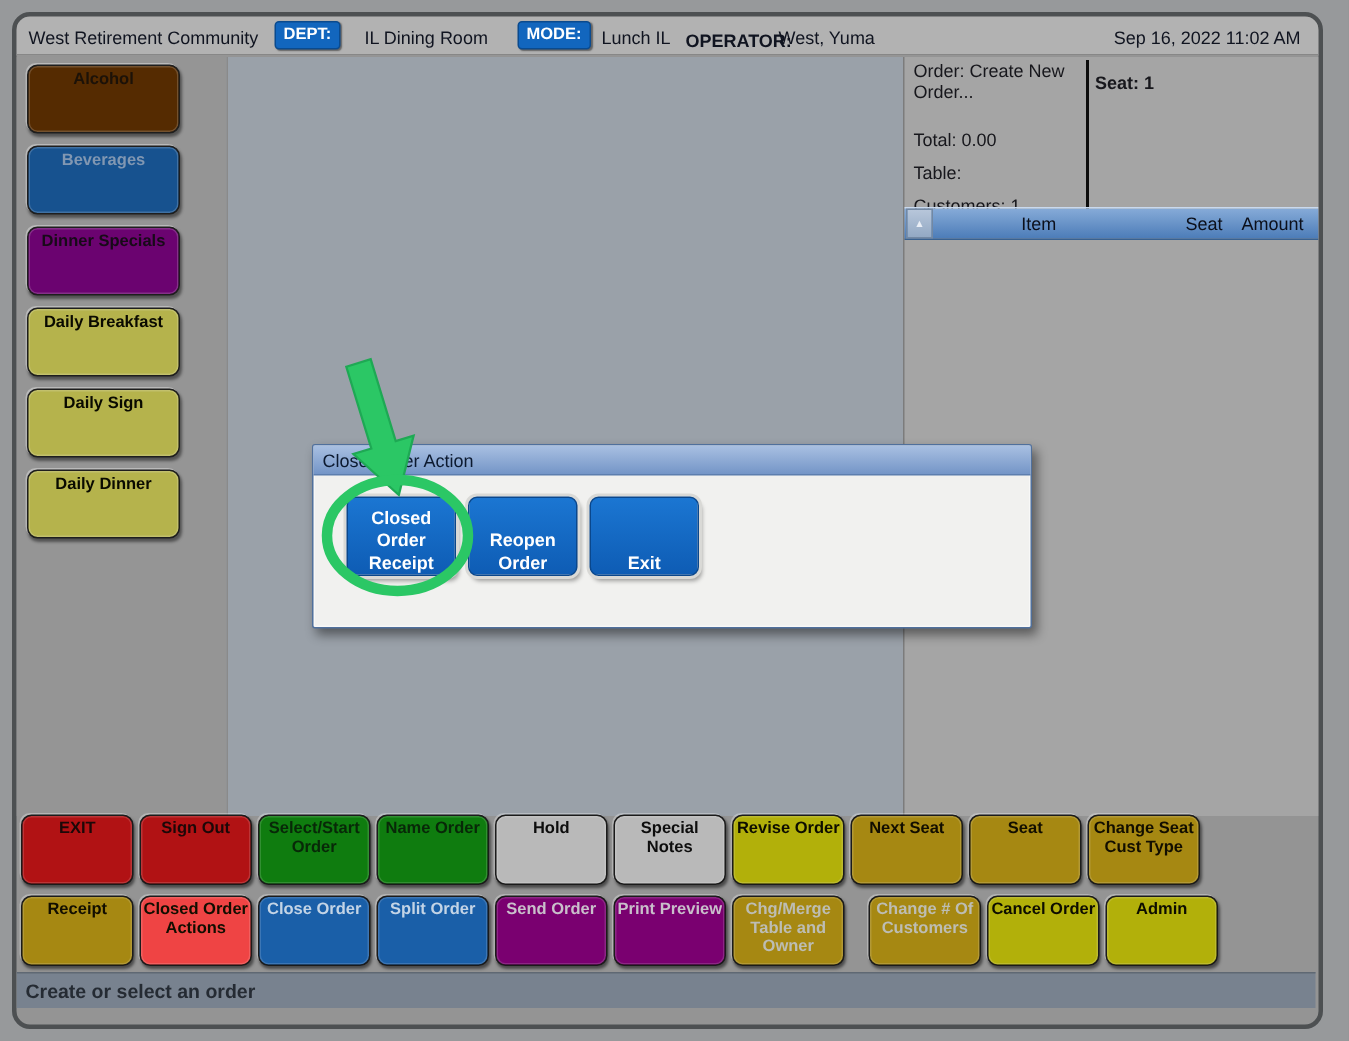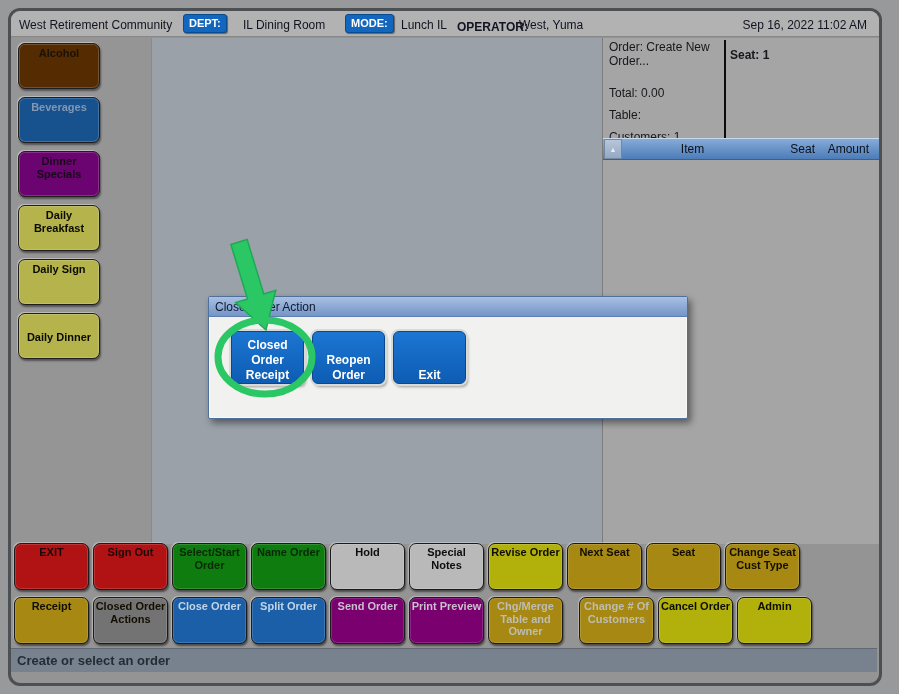--- a/index.html
+++ b/index.html
@@ -28,21 +28,21 @@
     box-shadow:1px 1px 1px rgba(0,0,0,.45);
   }
   .op-label { font-size:10px; font-weight:bold; color:#3c3c40; }
   
   .sidebar {
     position:absolute; left:0; top:27px; width:140px; height:506px;
     background:#959595; display:flex; flex-direction:column; gap:8px;
     padding:5px 0 0 7px;
   }
   .menu-btn {
-    width:82px; height:46px; flex:0 0 46px;
+    width:102px; height:46px; flex:0 0 46px;
     border:1px solid #1e1e1e; border-radius:7px;
     box-shadow:-1px -1px 0 rgba(255,255,255,.35), 1px 2px 2px rgba(0,0,0,.45), inset 0 0 0 1px rgba(255,255,255,.18);
     font-size:11px; font-weight:bold; text-align:center;
     display:flex; justify-content:center; align-items:flex-start;
     padding:3px 2px 0 2px; line-height:1.15; cursor:pointer;
   }
   
   .canvas {
     position:absolute; left:140px; top:27px; width:451px; height:506px;
     background:#9aa1a9; border-left:1px solid #8a8a8a;
@@ -141,21 +141,21 @@
       </div>
       <div class="menu-btn" style="background: rgb(107, 3, 112); color: rgb(23, 10, 24);">
         <span>Dinner Specials</span>
       </div>
       <div class="menu-btn" style="background: rgb(181, 179, 76); color: rgb(10, 10, 0);">
         <span>Daily Breakfast</span>
       </div>
       <div class="menu-btn" style="background: rgb(181, 179, 76); color: rgb(10, 10, 0);">
         <span>Daily Sign</span>
       </div>
-      <div class="menu-btn" style="background: rgb(181, 179, 76); color: rgb(10, 10, 0); align-items: center;">
+      <div class="menu-btn" style="background: rgb(181, 179, 76); color: rgb(10, 10, 0);">
         <span>Daily Dinner</span>
       </div>
     </div>
 
   <div class="canvas"></div>
 
   <div class="panel">
     <span class="info" style="left:6px; top:2px; width:110px;">Order: Create New Order...</span>
     <span class="info" style="left:127px; top:10px; font-weight:bold;">Seat: 1</span>
     <span class="info" style="left:6px; top:48px;">Total: 0.00</span>
@@ -201,21 +201,21 @@
       </div>
       <div class="action-btn" style="background: rgb(166, 136, 18); color: rgb(18, 14, 0);">
         <span>Change Seat Cust Type</span>
       </div>
     </div>
   <div class="actions-row" style="top:586px;">
 
   <div class="action-btn" style="background: rgb(166, 136, 18); color: rgb(18, 14, 0);">
         <span>Receipt</span>
       </div>
-      <div class="action-btn" style="background: #737373; color: rgb(18, 14, 0);">
+      <div class="action-btn" style="background: #ef4444; color: rgb(18, 14, 0);">
         <span>Closed Order Actions</span>
       </div>
       <div class="action-btn" style="background: rgb(26, 95, 168); color: rgb(195, 212, 230);">
         <span>Close Order</span>
       </div>
       <div class="action-btn" style="background: rgb(26, 95, 168); color: rgb(195, 212, 230);">
         <span>Split Order</span>
       </div>
       <div class="action-btn" style="background: rgb(122, 0, 112); color: rgb(201, 191, 203);">
         <span>Send Order</span>

